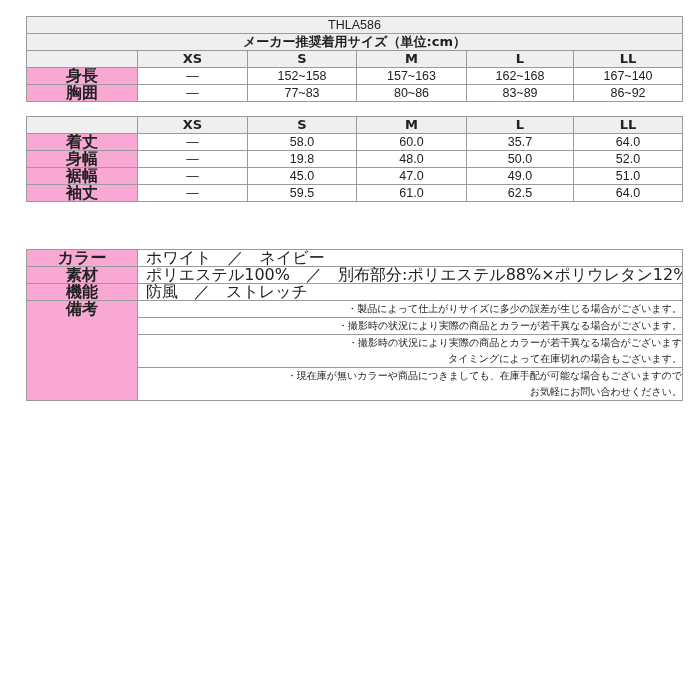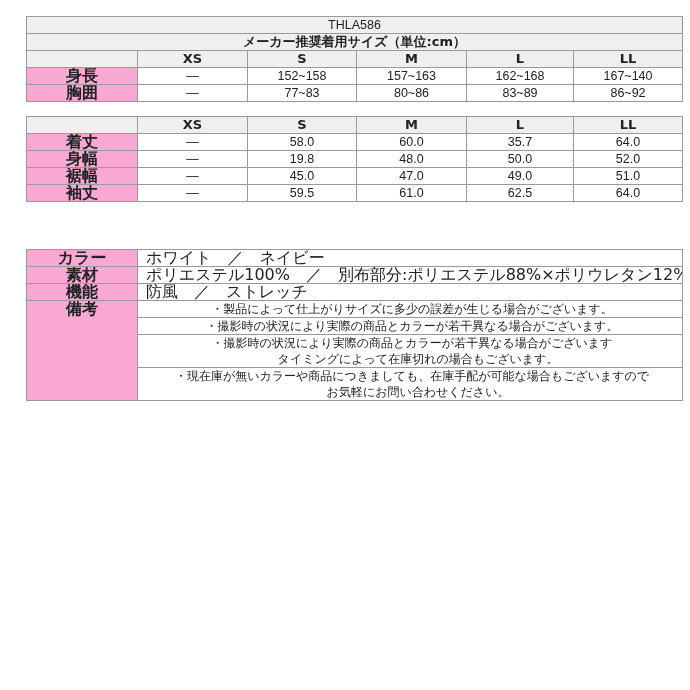--- a/index.html
+++ b/index.html
@@ -7,21 +7,21 @@
   table { border-collapse:collapse; position:absolute; left:26px; width:656px; table-layout:fixed; }
   td { border:1.5px solid #9a9a9a; padding:0; height:16px; line-height:16px; font-size:12.5px; text-align:center; white-space:nowrap; overflow:hidden; }
   .gray { background:#efefef; }
   .hdr { font-weight:bold; font-size:13px; }
   .lbl { background:#f9a8d4; font-weight:bold; font-size:16px; }
   .val { font-size:12.5px; font-family:"Liberation Sans", sans-serif; }
   #t1 { top:16px; }
   #t2 { top:116px; }
   #t3 { top:249px;padding-left:32px; }
   #t3 td.text { text-align:left; padding-left:8px; font-size:16px; }
-  #t3 td.note { text-align:center; padding-left:4px; font-size:12px; line-height:16px; white-space:normal; }
+  #t3 td.note { text-align:right; padding-left:4px; font-size:10px; line-height:16px; white-space:normal; }
   #t3 td.note.two { height:32px; }
   #t3 td.lbl-tall { vertical-align:top; }
 </style>
 </head>
 <body>
 
 <table id="t1">
   <colgroup>
       <col style="width:111px">
       <col style="width:110px">

